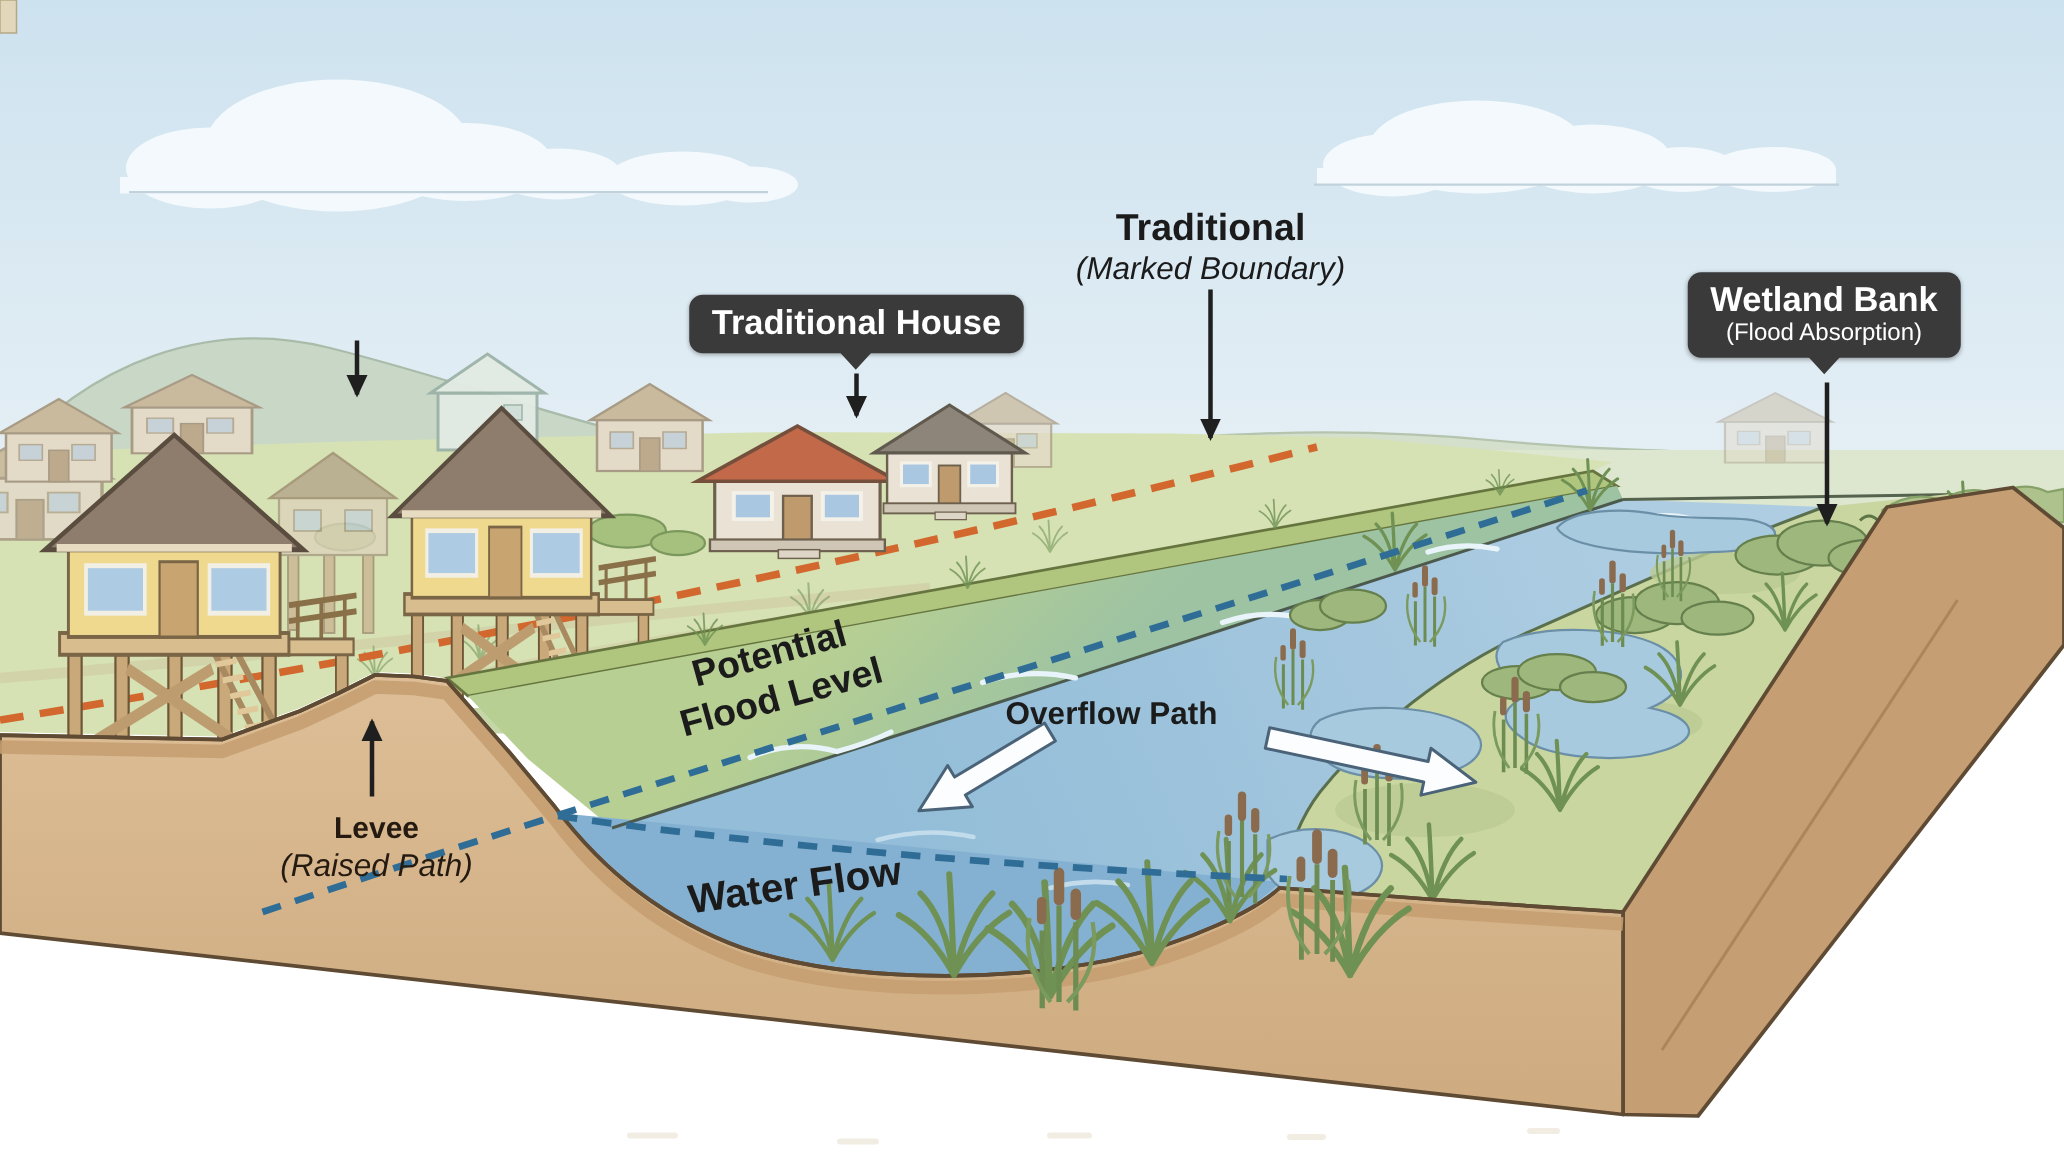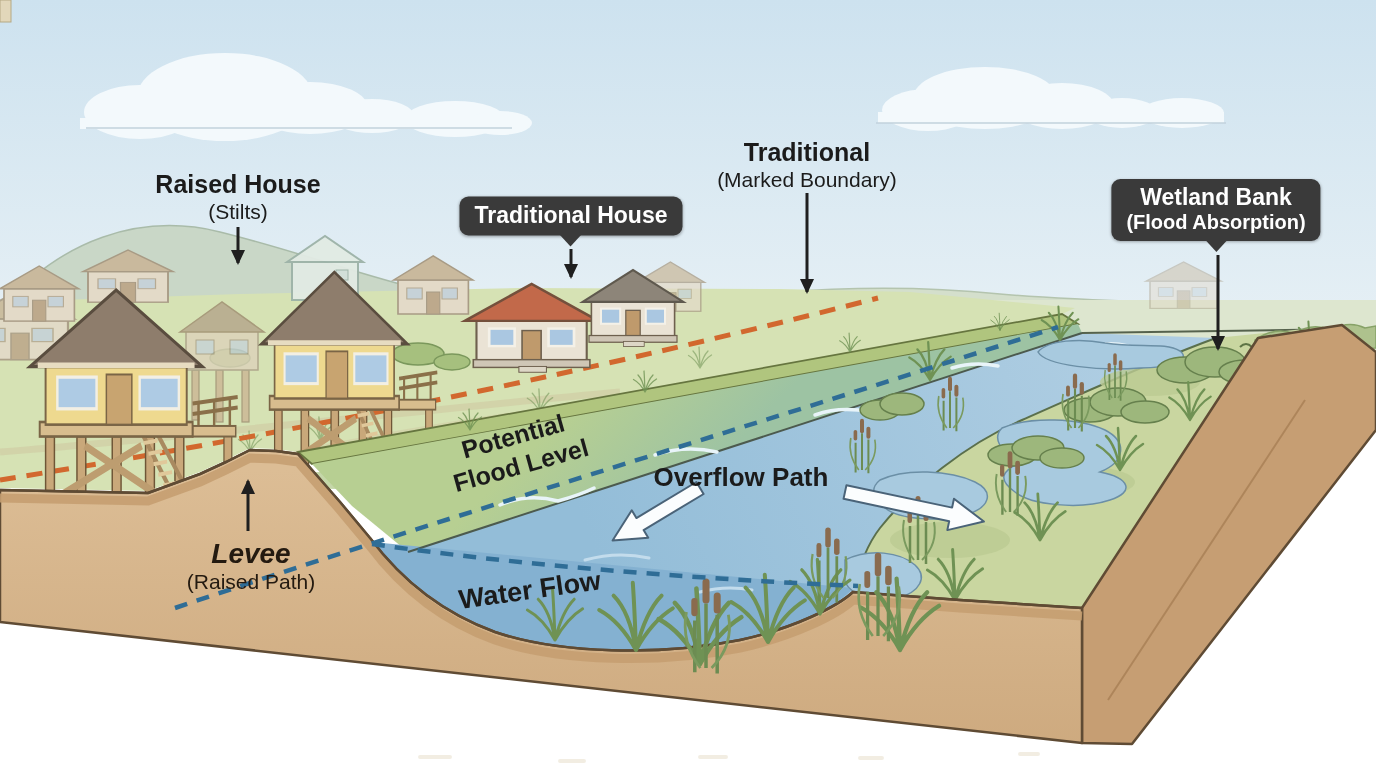--- a/index.html
+++ b/index.html
@@ -6,39 +6,39 @@
   .stage{
     position:relative;width:1376px;height:768px;overflow:hidden;
     font-family:"Liberation Sans","DejaVu Sans",sans-serif;background:#ffffff;
   }
   .stage svg{position:absolute;left:0;top:0;}
   .label{
     position:absolute;transform:translate(-50%,-50%);
     text-align:center;color:#1b1b1b;line-height:1.18;white-space:nowrap;z-index:5;
   }
   .label .t{font-weight:700;font-size:25px;display:block;}
-  .label .s{font-weight:400;font-size:21px;display:block;}
+  .label .s{font-weight:400;font-size:21px;display:block;font-style:italic;}
   #lbl-raised{left:238px;top:197px;}
   #lbl-floodplain{left:807px;top:165px;}
   #lbl-levee{left:251px;top:566px;color:#241a10;}
-  #lbl-levee .t{font-size:28px;font-style:italic;}
+  #lbl-levee .t{font-size:20px;}
   #lbl-pfl{left:517px;top:451px;transform:translate(-50%,-50%) rotate(-15.5deg);}
   #lbl-pfl .t{font-weight:600;font-size:25px;}
   #lbl-overflow{left:741px;top:477px;}
-  #lbl-overflow .t{font-size:26px;}
+  #lbl-overflow .t{font-size:21px;}
   #lbl-water{left:530px;top:591px;transform:translate(-50%,-50%) rotate(-8deg);}
   #lbl-water .t{font-size:27px;}
   .badge{
     position:absolute;transform:translate(-50%,-50%);
     background:#3a3a3a;color:#ffffff;border-radius:9px;
     padding:5px 15px 7px;text-align:center;white-space:nowrap;z-index:5;
     box-shadow:0 1px 3px rgba(0,0,0,.3);
   }
   .badge .t{font-weight:700;font-size:23px;display:block;}
-  .badge .s{font-weight:700;font-size:20px;display:block;}
+  .badge .s{font-weight:400;font-size:16px;display:block;}
   .badge::after{
     content:"";position:absolute;left:50%;bottom:-11px;transform:translateX(-50%);
     border:11px solid transparent;border-top:12px solid #3a3a3a;border-bottom:0;
   }
   #badge-trad{left:571px;top:216px;text-align:center;}
   #badge-wetland{left:1216px;top:210px;}
 </style>
 </head>
 <body>
 
@@ -324,24 +324,20 @@
 
   <g stroke="#1f1f1f" stroke-width="3" fill="none">
     <path d="M238,227 L238,263" marker-end="url(#ah)"></path>
     <path d="M571,249 L571,277" marker-end="url(#ah)"></path>
     <path d="M807,193 L807,292" marker-end="url(#ah)"></path>
     <path d="M1218,255 L1218,349" marker-end="url(#ah)"></path>
     <path d="M248,531 L248,481" marker-end="url(#ah)"></path>
   </g>
 </svg>
 
-  <div class="label" id="lbl-raised">
-    <span class="t">Raised House</span>
-    <span class="s">(Stilts)</span>
-  </div>
 
   <div class="badge" id="badge-trad">
     <span class="t">Traditional House</span>
   </div>
 
   <div class="label" id="lbl-floodplain">
     <span class="t">Traditional</span>
     <span class="s">(Marked Boundary)</span>
   </div>
 

